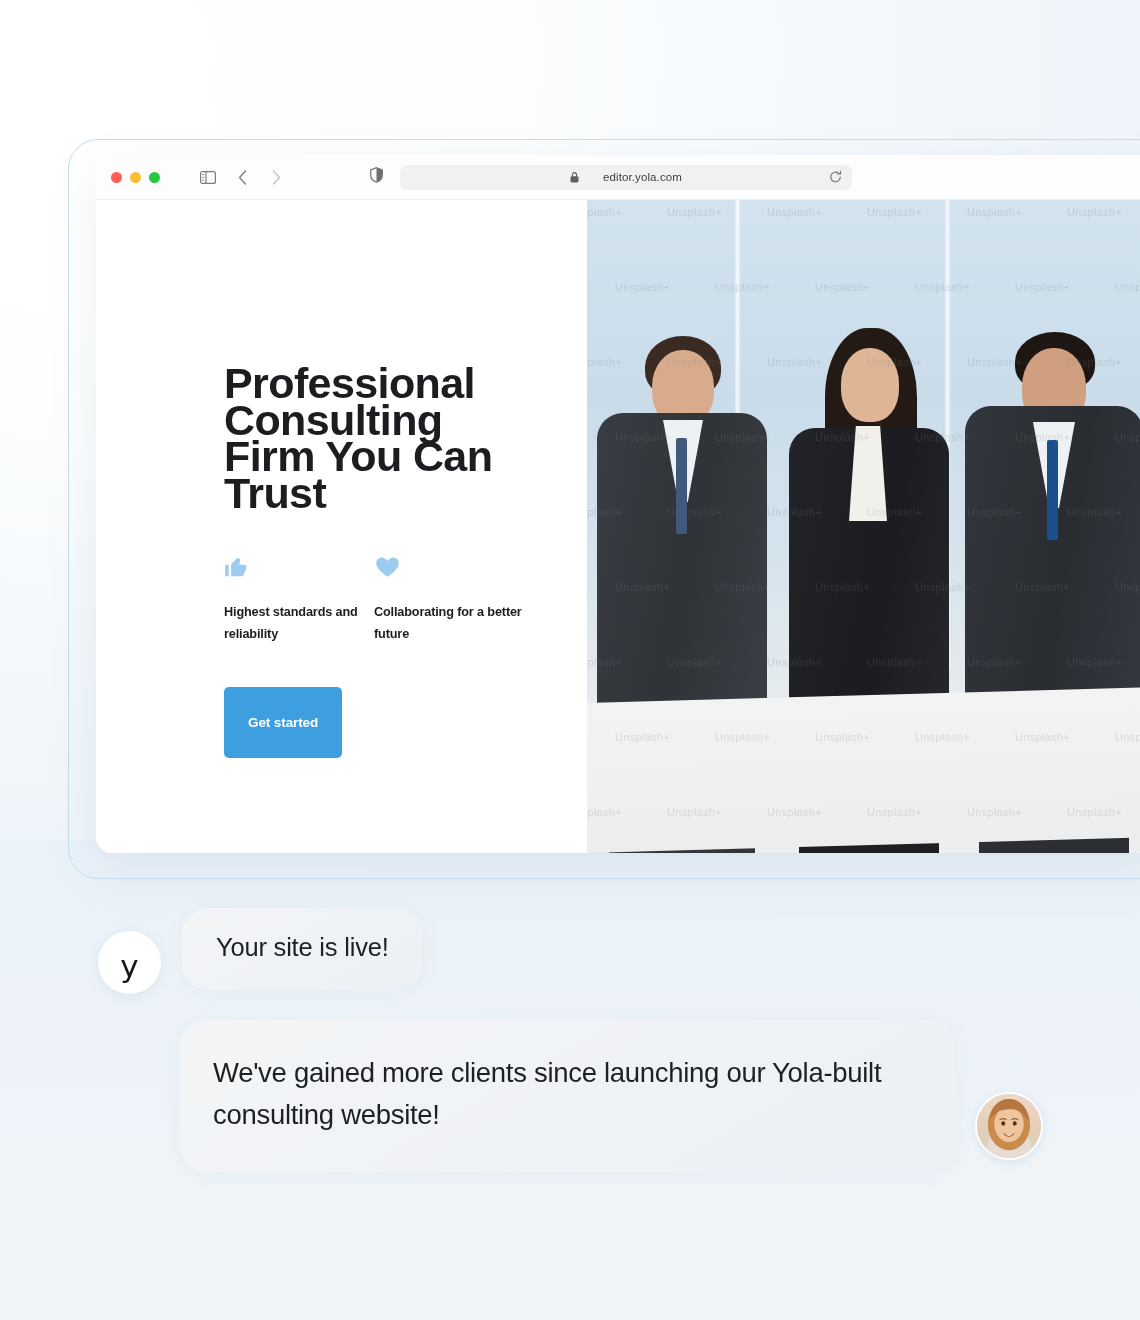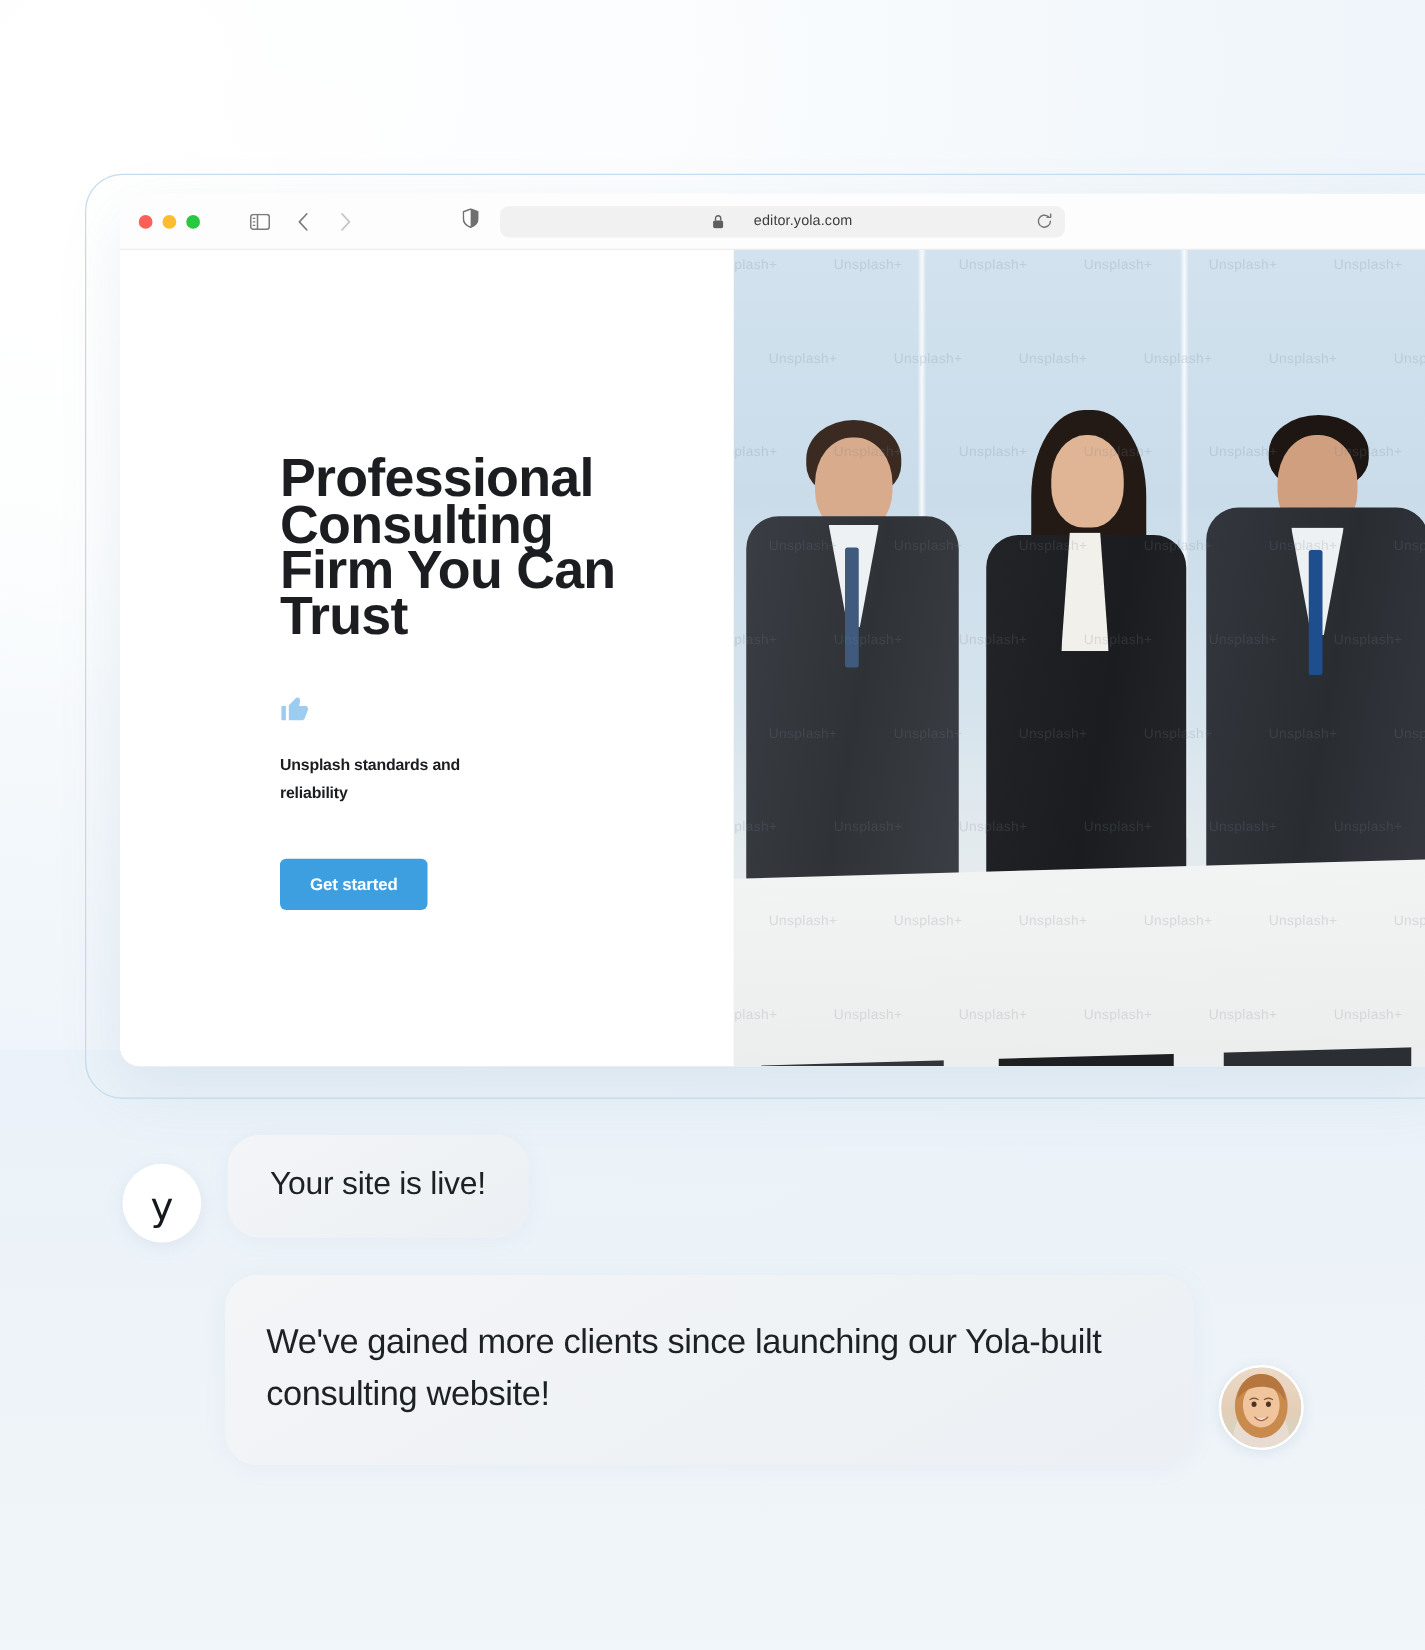--- a/index.html
+++ b/index.html
@@ -192,21 +192,21 @@
     letter-spacing: -.15px;
   }
 
   .cta {
     margin-top: 42px;
     display: inline-block;
     background: #3d9ee0;
     color: #ffffff;
     font-size: 13.5px;
     font-weight: 700;
-    padding: 13px 24px;
+    padding: 28px 24px;
     border: none;
     border-radius: 5px;
     letter-spacing: -.1px;
     cursor: pointer;
   }
 
   
   .site-right {
     flex: 1;
     position: relative;
@@ -439,23 +439,31 @@
 
         <div class="features">
 
           <div class="feature">
             <div class="feature-icon">
               <svg width="27" height="27" viewBox="0 0 24 24" fill="currentColor">
                 <path d="M1 10.5h3.2v10.2H1z"></path>
                 <path d="M6.3 20.7h9.1c1 0 1.9-.6 2.2-1.5l2.3-6c.5-1.3-.5-2.8-1.9-2.8h-4.4l.7-3.4c.2-1.1-.4-2.2-1.5-2.5-.7-.2-1.4.1-1.8.7L6.3 10v10.7z"></path>
               </svg>
             </div>
-            <div class="feature-label">Unsplash standards and reliability</div>
+            <div class="feature-label">Highest standards and reliability</div>
           </div>
 
+          <div class="feature">
+            <div class="feature-icon">
+              <svg width="27" height="27" viewBox="0 0 24 24" fill="currentColor">
+                <path d="M12 21s-8.2-5.3-9.7-10C1.1 7.3 3.3 4 6.9 4c2.1 0 3.9 1.2 5.1 3 1.2-1.8 3-3 5.1-3 3.6 0 5.8 3.3 4.6 7-1.5 4.7-9.7 10-9.7 10z"></path>
+              </svg>
+            </div>
+            <div class="feature-label">Collaborating for a better future</div>
+          </div>
 
         </div>
 
         <button class="cta">Get started</button>
       </div>
     </div>
 
     <div class="site-right">
       <div class="photo-sky"></div>
 

